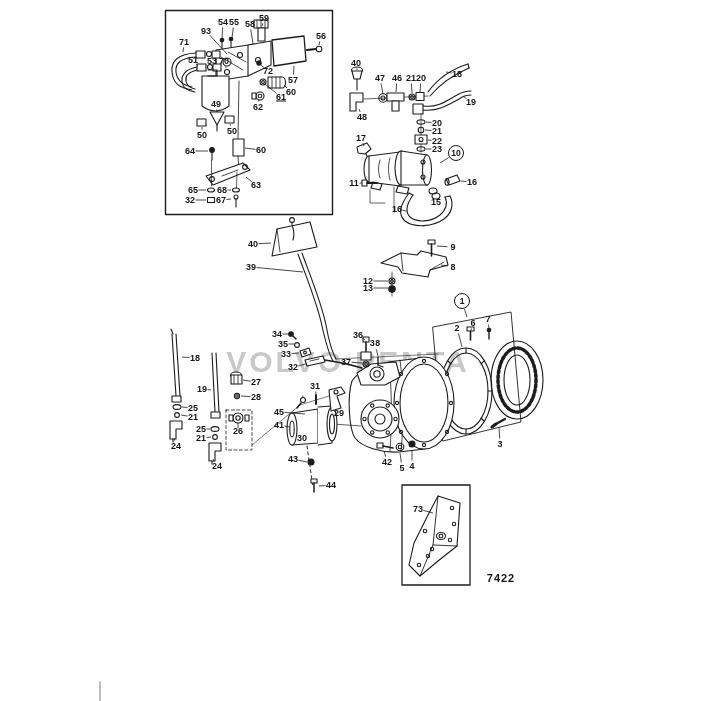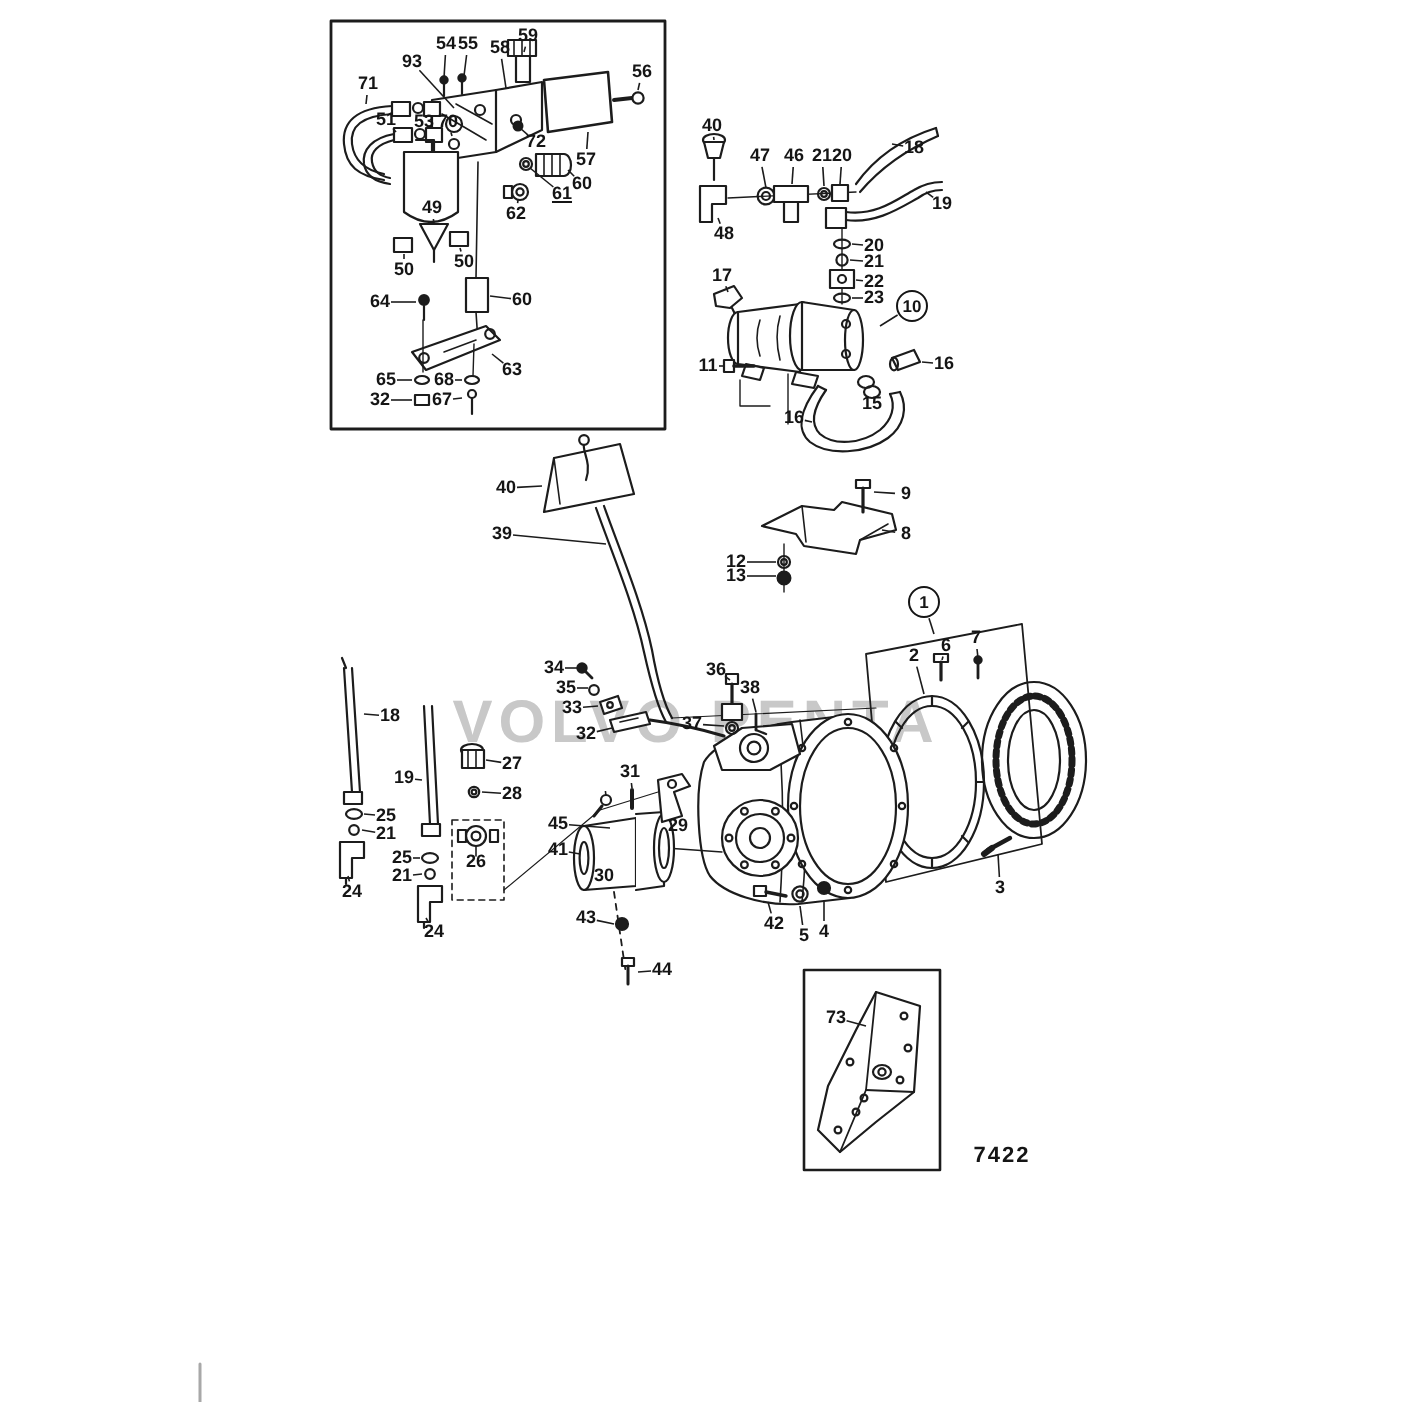--- a/index.html
+++ b/index.html
@@ -467,21 +467,21 @@
       <div class="callout circled" style="left: 462px; top: 301px;">1</div>
       <div class="callout" style="left: 457px; top: 328px;">2</div>
       <div class="callout" style="left: 473px; top: 323px;">6</div>
       <div class="callout" style="left: 488px; top: 319px;">7</div>
       <div class="callout" style="left: 500px; top: 444px;">3</div>
       <div class="callout" style="left: 277px; top: 334px;">34</div>
       <div class="callout" style="left: 283px; top: 344px;">35</div>
       <div class="callout" style="left: 286px; top: 354px;">33</div>
       <div class="callout" style="left: 293px; top: 367px;">32</div>
       <div class="callout" style="left: 358px; top: 335px;">36</div>
-      <div class="callout" style="left: 375px; top: 344px;">38</div>
+      <div class="callout" style="left: 375px; top: 344px; font-family: Liberation Mono, monospace;">38</div>
       <div class="callout" style="left: 346px; top: 362px;">37</div>
       <div class="callout" style="left: 302px; top: 390px; margin-top: 48px;">30</div>
       <div class="callout" style="left: 315px; top: 386px;">31</div>
       <div class="callout" style="left: 339px; top: 413px;">29</div>
       <div class="callout" style="left: 195px; top: 358px;">18</div>
       <div class="callout" style="left: 202px; top: 389px;">19</div>
       <div class="callout" style="left: 256px; top: 382px;">27</div>
       <div class="callout" style="left: 256px; top: 397px;">28</div>
       <div class="callout" style="left: 193px; top: 408px;">25</div>
       <div class="callout" style="left: 193px; top: 417px;">21</div>

